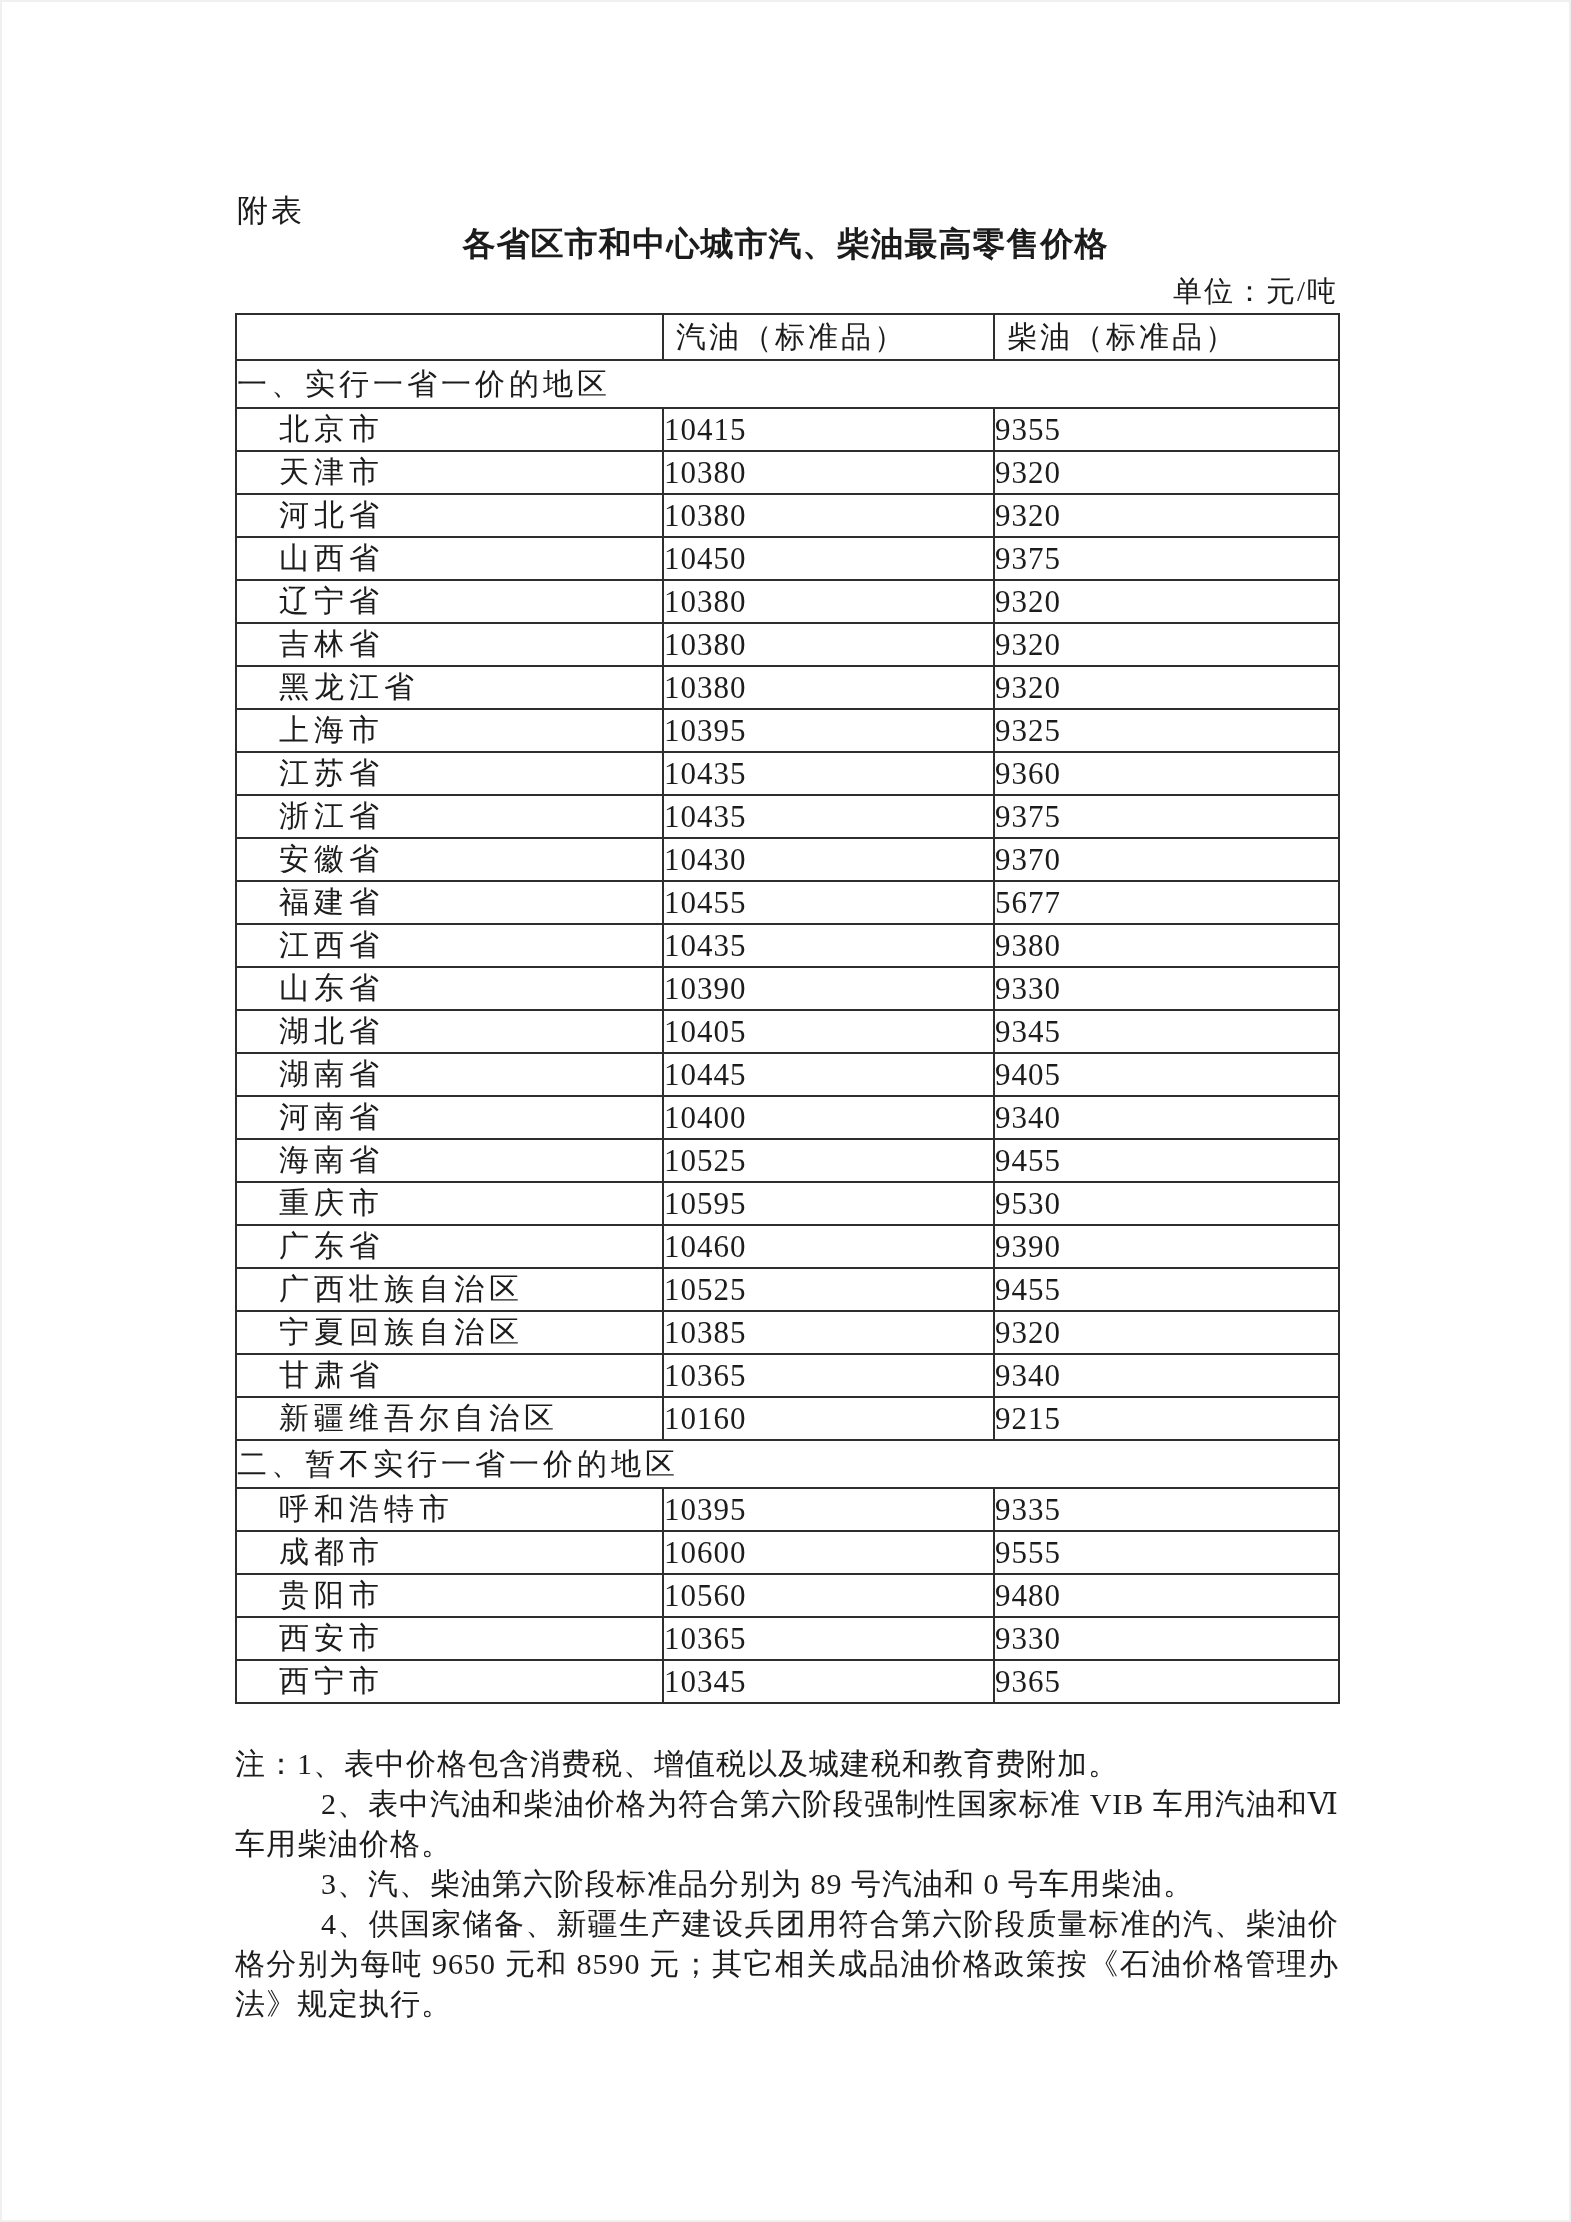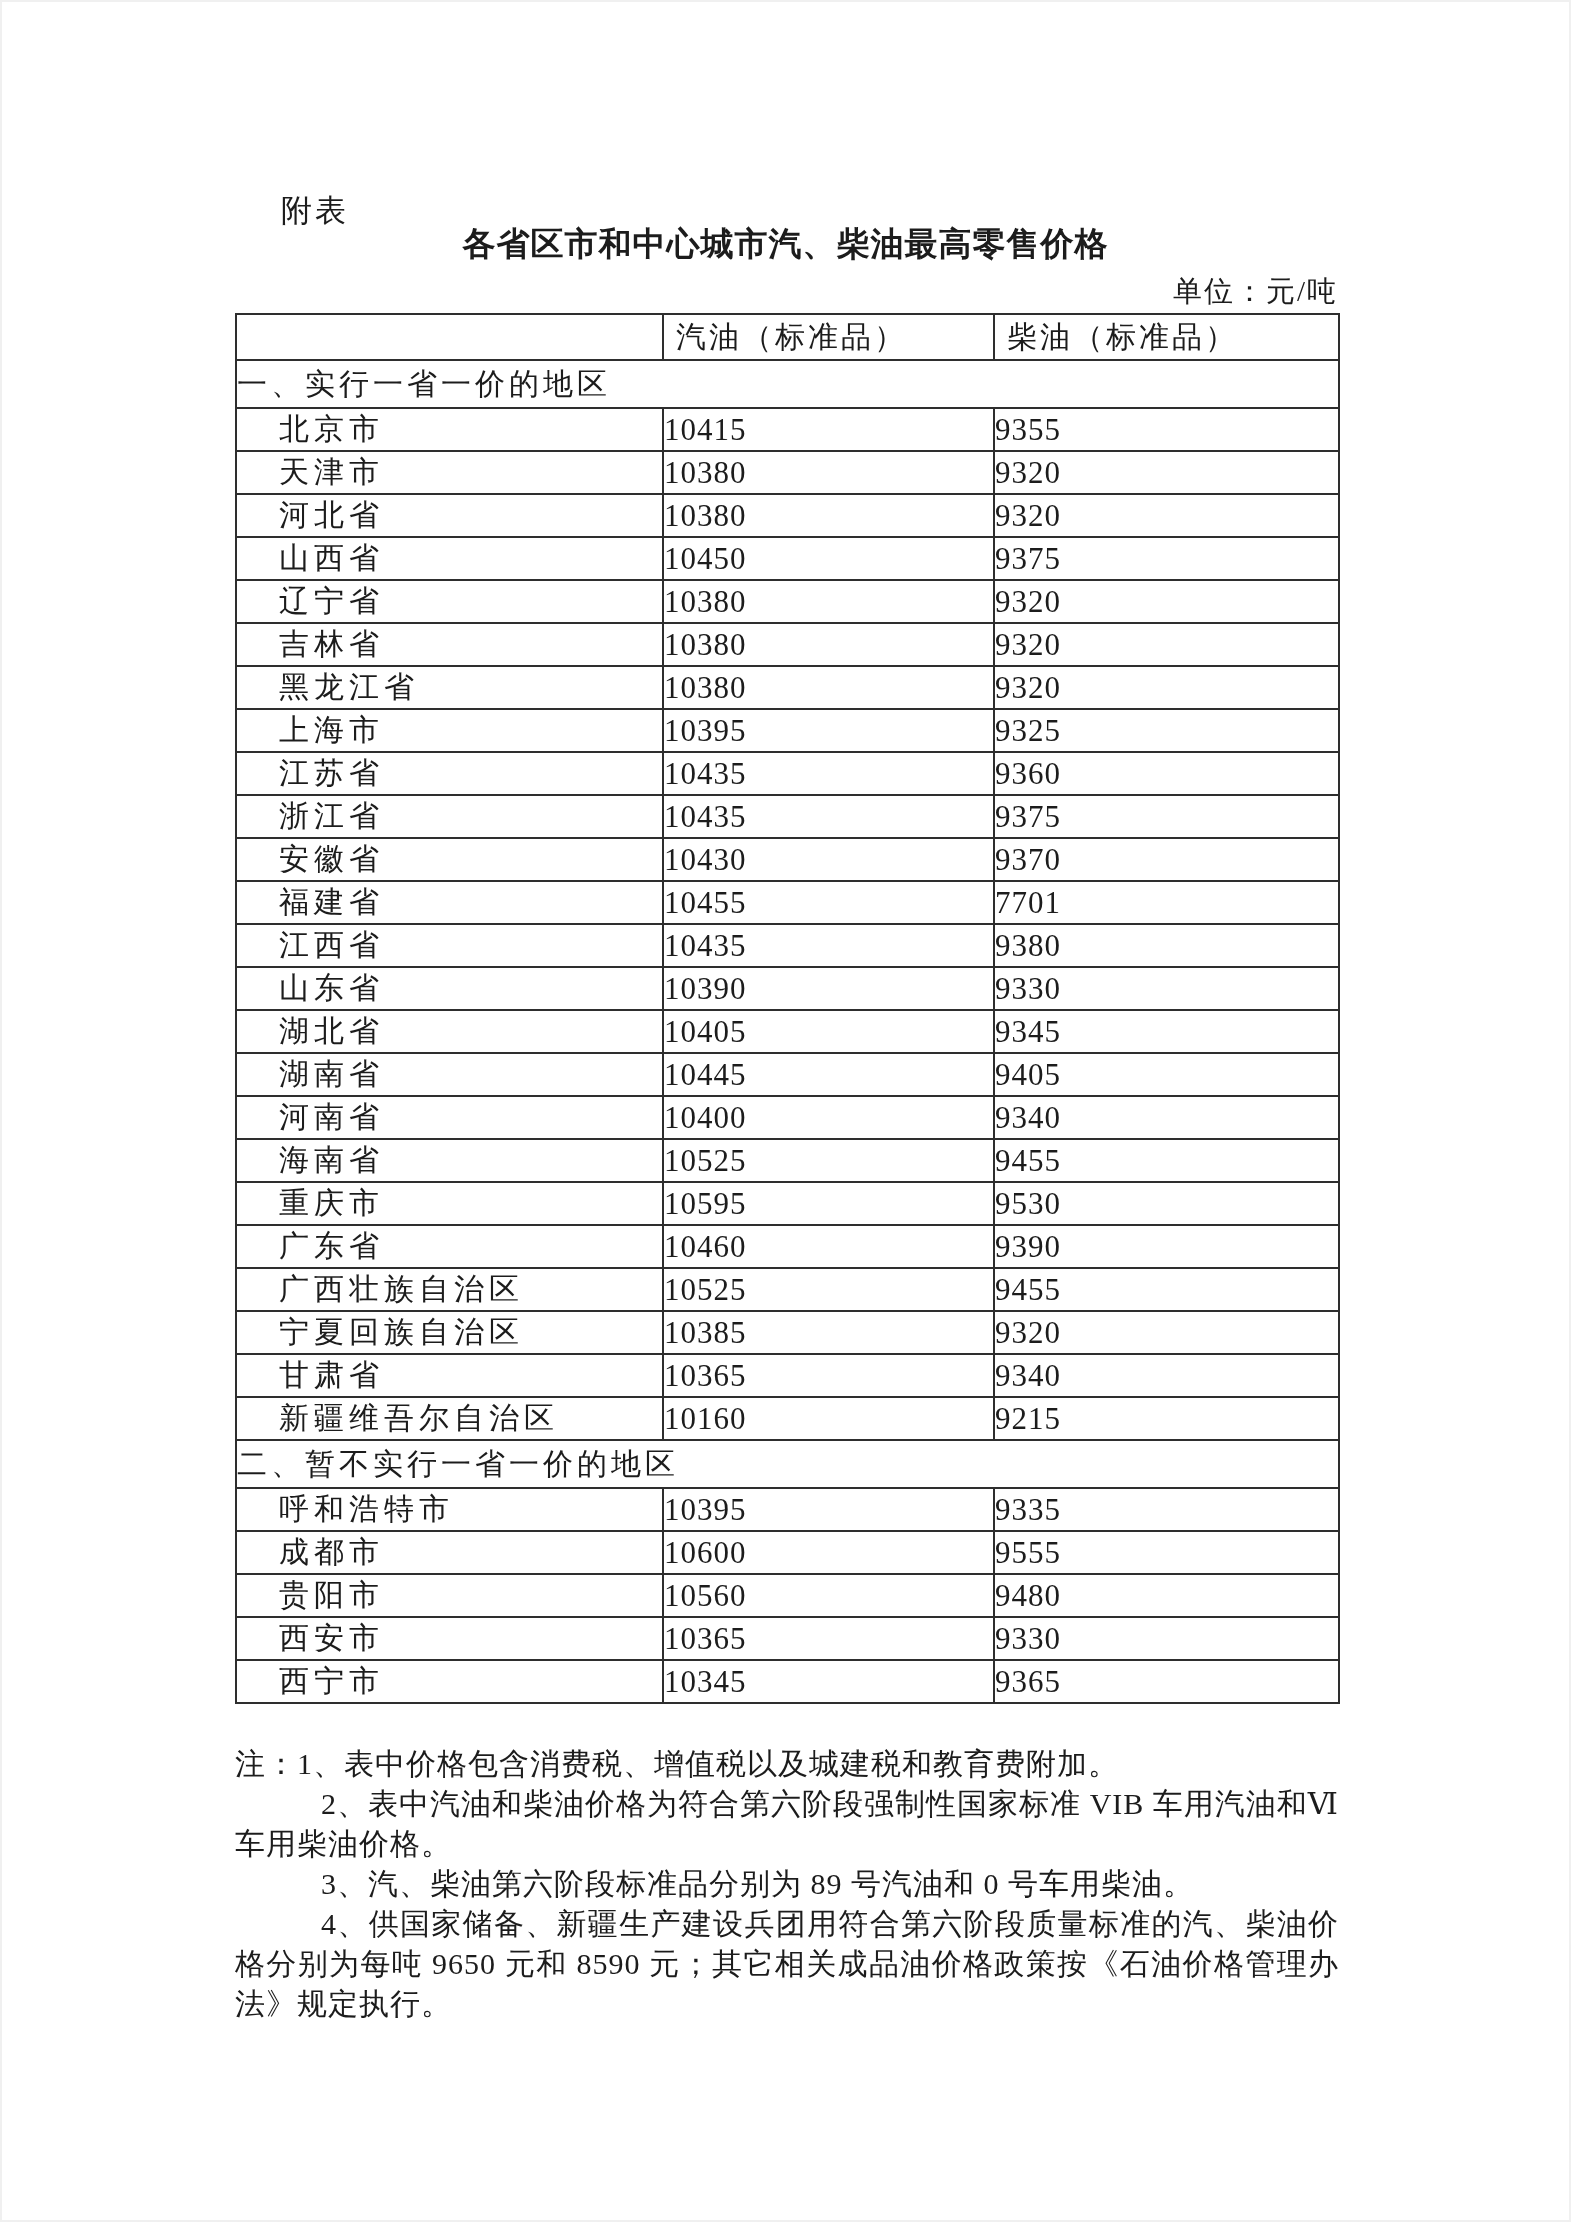--- a/index.html
+++ b/index.html
@@ -7,21 +7,21 @@
     position:relative;
     width:1571px;height:2222px;
     background:#ffffff;
     box-shadow: inset 0 0 0 2px #f0f0f0;
     font-family:"Liberation Serif","DejaVu Serif",serif;
     color:#1c1c1c;
     overflow:hidden;
   }
   .fubiao{
     position:absolute;left:237px;top:190px;
-    font-size:31px;letter-spacing:3px;margin-left:44px;
+    font-size:31px;letter-spacing:3px;
   }
   .title{
     position:absolute;left:0;top:222px;width:100%;
     text-align:center;font-size:33px;font-weight:bold;letter-spacing:1px;
   }
   .unit{
     position:absolute;right:233px;top:272px;
     font-size:29px;letter-spacing:2px;
   }
   table.price-table{
@@ -137,21 +137,21 @@
           <td class="num">9375</td>
         </tr>
         <tr class="data">
           <td class="region">安徽省</td>
           <td class="num">10430</td>
           <td class="num">9370</td>
         </tr>
         <tr class="data">
           <td class="region">福建省</td>
           <td class="num">10455</td>
-          <td class="num">7701</td>
+          <td class="num">5677</td>
         </tr>
         <tr class="data">
           <td class="region">江西省</td>
           <td class="num">10435</td>
           <td class="num">9380</td>
         </tr>
         <tr class="data">
           <td class="region">山东省</td>
           <td class="num">10390</td>
           <td class="num">9330</td>

